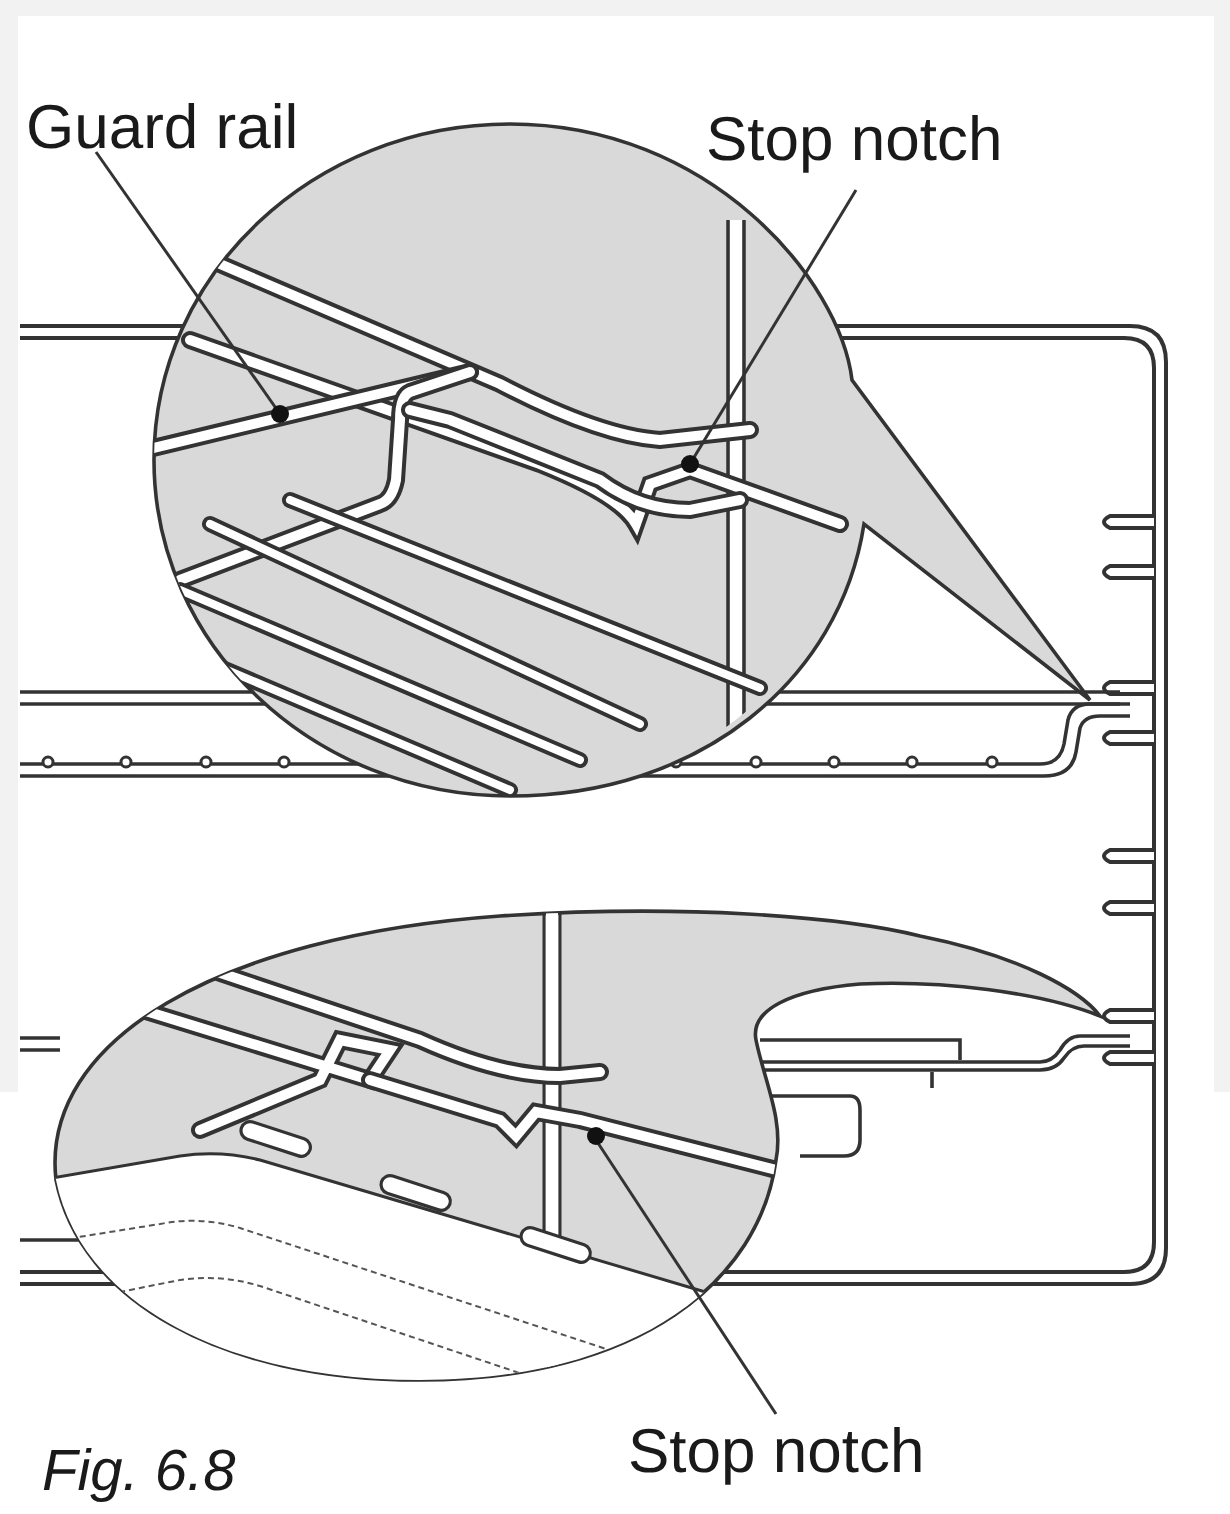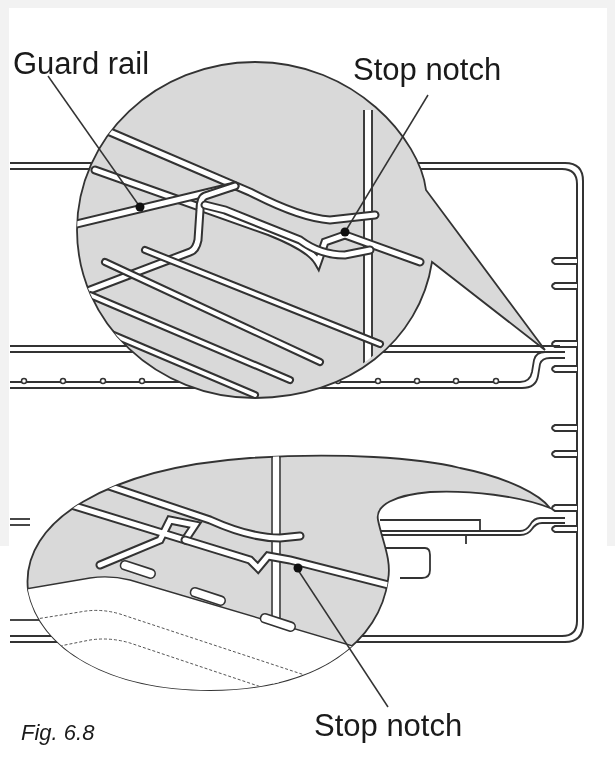--- a/index.html
+++ b/index.html
@@ -16,21 +16,21 @@
     .label {
       position: absolute;
       font-family: "Liberation Sans", sans-serif;
       color: #1a1a1a;
       white-space: nowrap;
       line-height: 1;
     }
     .lbl-guard { left: 13px; top: 48px; font-size: 31px; }
     .lbl-stop-top { left: 353px; top: 54px; font-size: 31px; }
     .lbl-stop-bot { left: 314px; top: 710px; font-size: 31px; }
-    .lbl-fig { left: 21px; top: 722px; font-size: 22px; font-style: italic; }
+    .lbl-fig { left: 21px; top: 722px; font-size: 29px; font-style: italic; }
   </style>
 </head>
 <body>
 
 <div class="frame">
   <div class="panel"></div>
 
   <svg width="615" height="757" viewBox="0 0 615 757">
     <defs>
       <clipPath id="clipTop">

